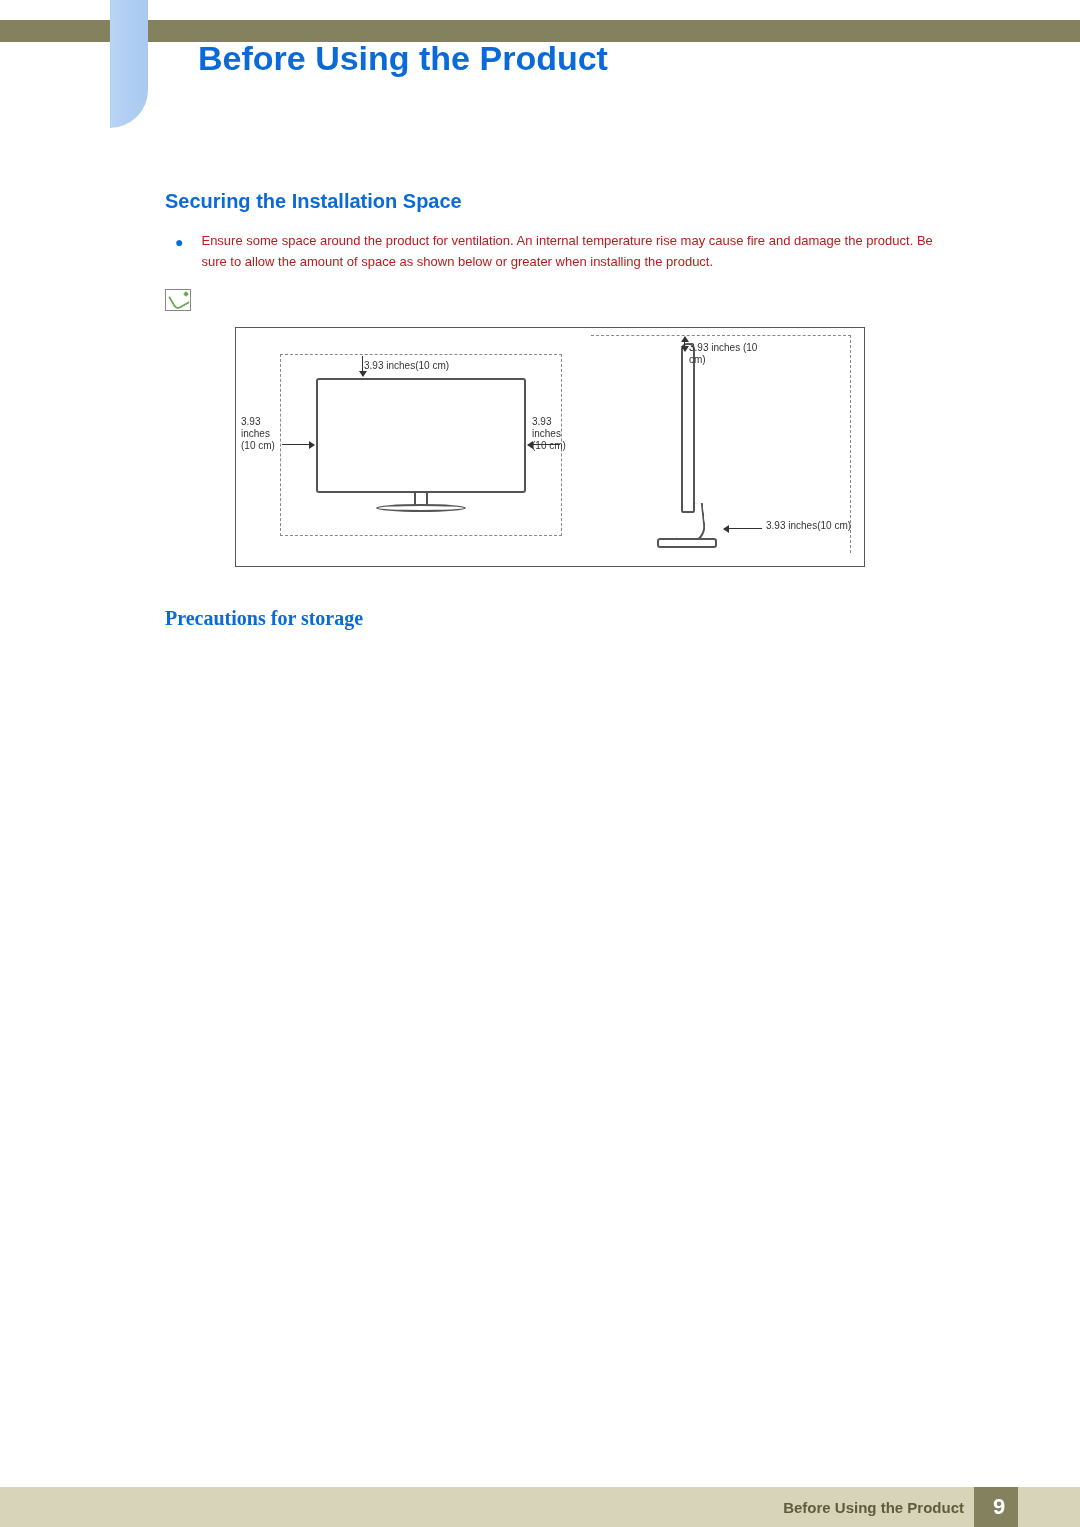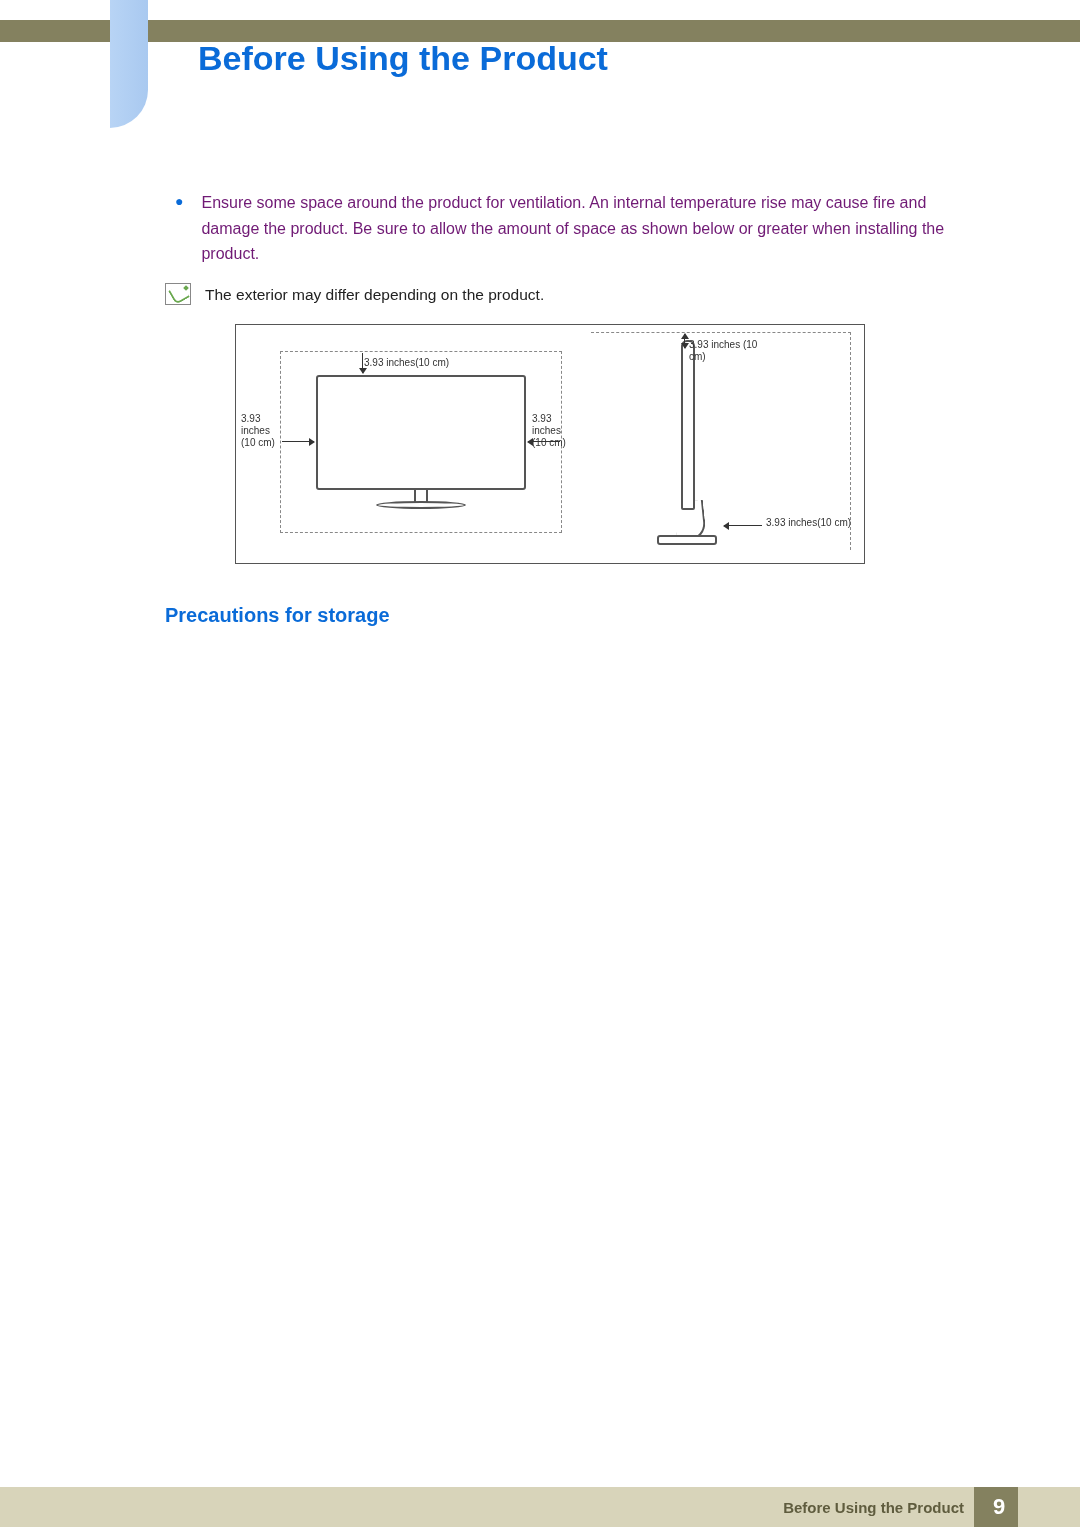--- a/index.html
+++ b/index.html
@@ -54,22 +54,22 @@
   }
   .bullet-dot {
     color: #0a6bd8;
     font-size: 14px;
     margin-right: 18px;
     margin-left: 10px;
     line-height: 1.6;
     flex-shrink: 0;
   }
   .bullet-text {
-    font-size: 16px;
-    color: #701a75;
+    font-size: 13px;
+    color: #b91c1c;
     line-height: 1.6;
   }
   .note-row {
     display: flex;
     align-items: flex-start;
     margin-bottom: 16px;
   }
   .note-icon {
     width: 26px;
     height: 22px;
@@ -248,20 +248,21 @@
     border-top: 6px solid #333;
   }
   .arrow-v.a-up::before {
     top: -1px; left: -3px;
     border-left: 4px solid transparent;
     border-right: 4px solid transparent;
     border-bottom: 6px solid #333;
   }
   .section2 {
     margin-top: 30px;
+    font-family: Liberation Serif, serif;
   }
   .footer {
     position: absolute;
     bottom: 0;
     left: 0;
     right: 0;
     height: 40px;
     background: #d8d4ba;
   }
   .footer-accent {
@@ -302,29 +303,29 @@
 </style>
 </head>
 <body>
 
 <div class="header-band"></div>
 <div class="left-decor"></div>
 <div class="page-title">Before Using the Product</div>
 
 <div class="content">
 
+  <div class="section-title">Securing the Installation Space</div>
 
   <div class="bullet-row">
     <div class="bullet-dot">●</div>
     <div class="bullet-text">Ensure some space around the product for ventilation. An internal temperature rise may cause fire and damage the product. Be sure to allow the amount of space as shown below or greater when installing the product.</div>
   </div>
 
   <div class="note-row">
     <div class="note-icon"></div>
-    <div class="note-text">The exterior may differ depending on the product.</div>
   </div>
 
   <div class="diagram-wrap">
     <div class="diagram-box">
       <div class="dashed d-front"></div>
       <div class="dashed d-side-h"></div>
       <div class="dashed d-side-v"></div>
 
       <div class="monitor-front">
         <div class="mf-screen"></div>

